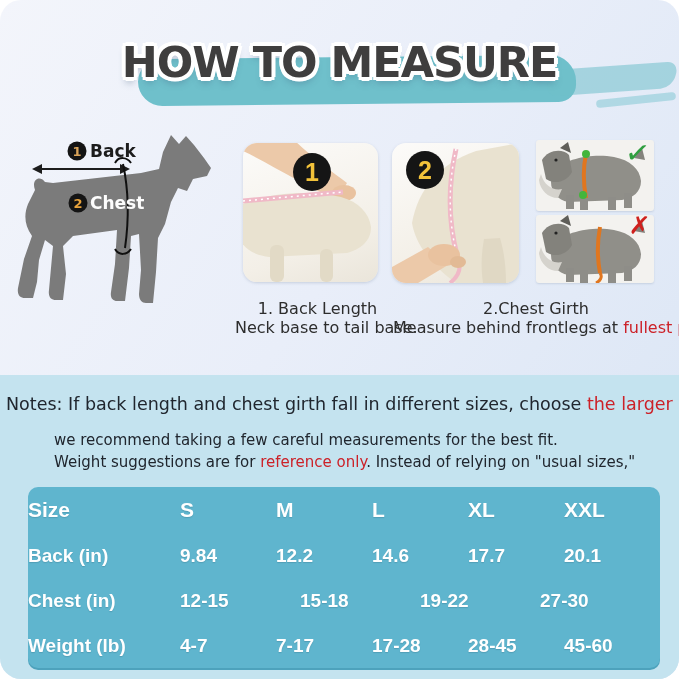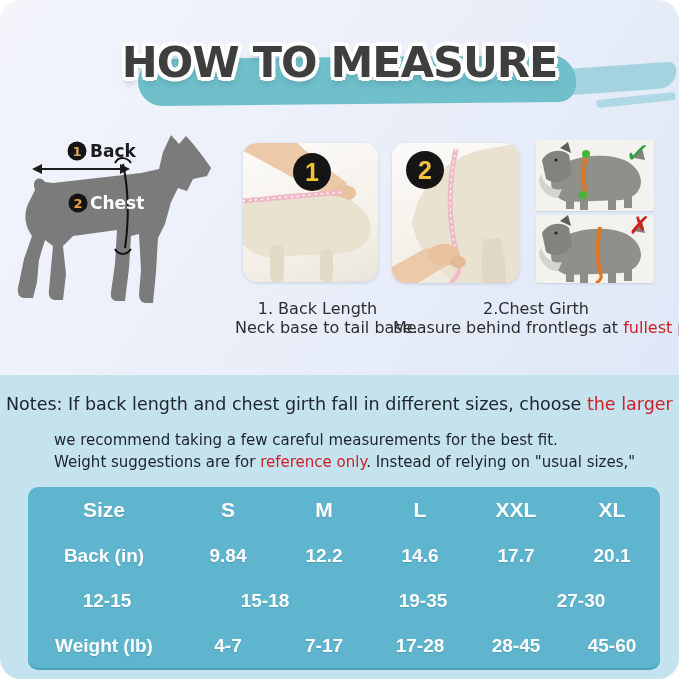--- a/index.html
+++ b/index.html
@@ -72,21 +72,21 @@
     font-size:15px;line-height:21.5px;color:var(--body_text,#20262e);}
   
   .size-table{
     position:absolute;left:28px;top:112px;width:632px;height:181px;
     background:var(--table_bg,#5fb5ce);border-radius:10px;
     display:flex;flex-direction:column;justify-content:space-around;
     box-shadow:0 2px 0 #4da2bc;
     font-family:"Liberation Sans",sans-serif;
   }
   .trow{display:flex;align-items:center;}
-  .tcell{flex:1;text-align:center;color:var(--table_text,#ffffff);
+  .tcell{flex:1;text-align:left;color:var(--table_text,#ffffff);
     font-weight:bold;font-size:19px;text-shadow:0 1px 1px rgba(40,90,110,.25);}
   .tcell.labelcol{flex:0 0 152px;}
   .trow.hdr .tcell{font-size:21px;}
 </style>
 </head>
 <body>
 
 <div id="page">
 
   <div class="brush"></div>
@@ -193,35 +193,36 @@
       <div>we recommend taking a few careful measurements for the best fit.</div>
       <div><span>Weight suggestions are for </span><span class="red">reference only</span><span>. Instead of relying on "usual sizes,"</span></div>
     </div>
 
     <div class="size-table">
       <div class="trow hdr">
         <div class="tcell labelcol">Size</div>
         <div class="tcell">S</div>
         <div class="tcell">M</div>
         <div class="tcell">L</div>
+        <div class="tcell">XL</div>
         <div class="tcell">XXL</div>
-        <div class="tcell">XL</div>
       </div>
       <div class="trow">
         <div class="tcell labelcol">Back (in)</div>
         <div class="tcell">9.84</div>
         <div class="tcell">12.2</div>
         <div class="tcell">14.6</div>
         <div class="tcell">17.7</div>
         <div class="tcell">20.1</div>
       </div>
       <div class="trow">
+        <div class="tcell labelcol">Chest (in)</div>
         <div class="tcell">12-15</div>
         <div class="tcell">15-18</div>
-        <div class="tcell">19-35</div>
+        <div class="tcell">19-22</div>
         <div class="tcell">27-30</div>
       </div>
       <div class="trow">
         <div class="tcell labelcol">Weight (lb)</div>
         <div class="tcell">4-7</div>
         <div class="tcell">7-17</div>
         <div class="tcell">17-28</div>
         <div class="tcell">28-45</div>
         <div class="tcell">45-60</div>
       </div>

